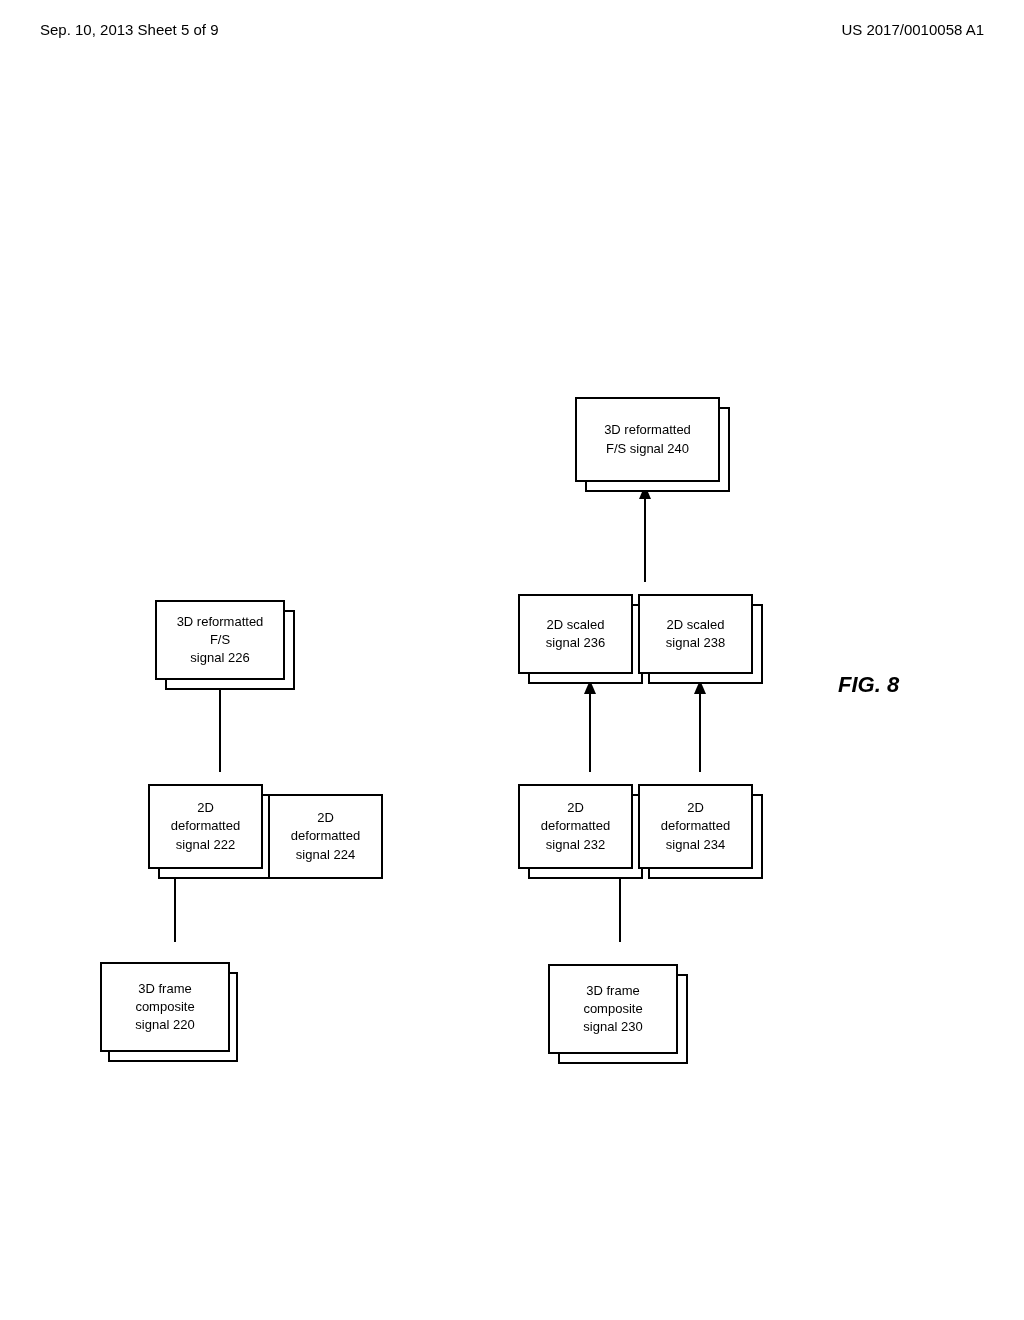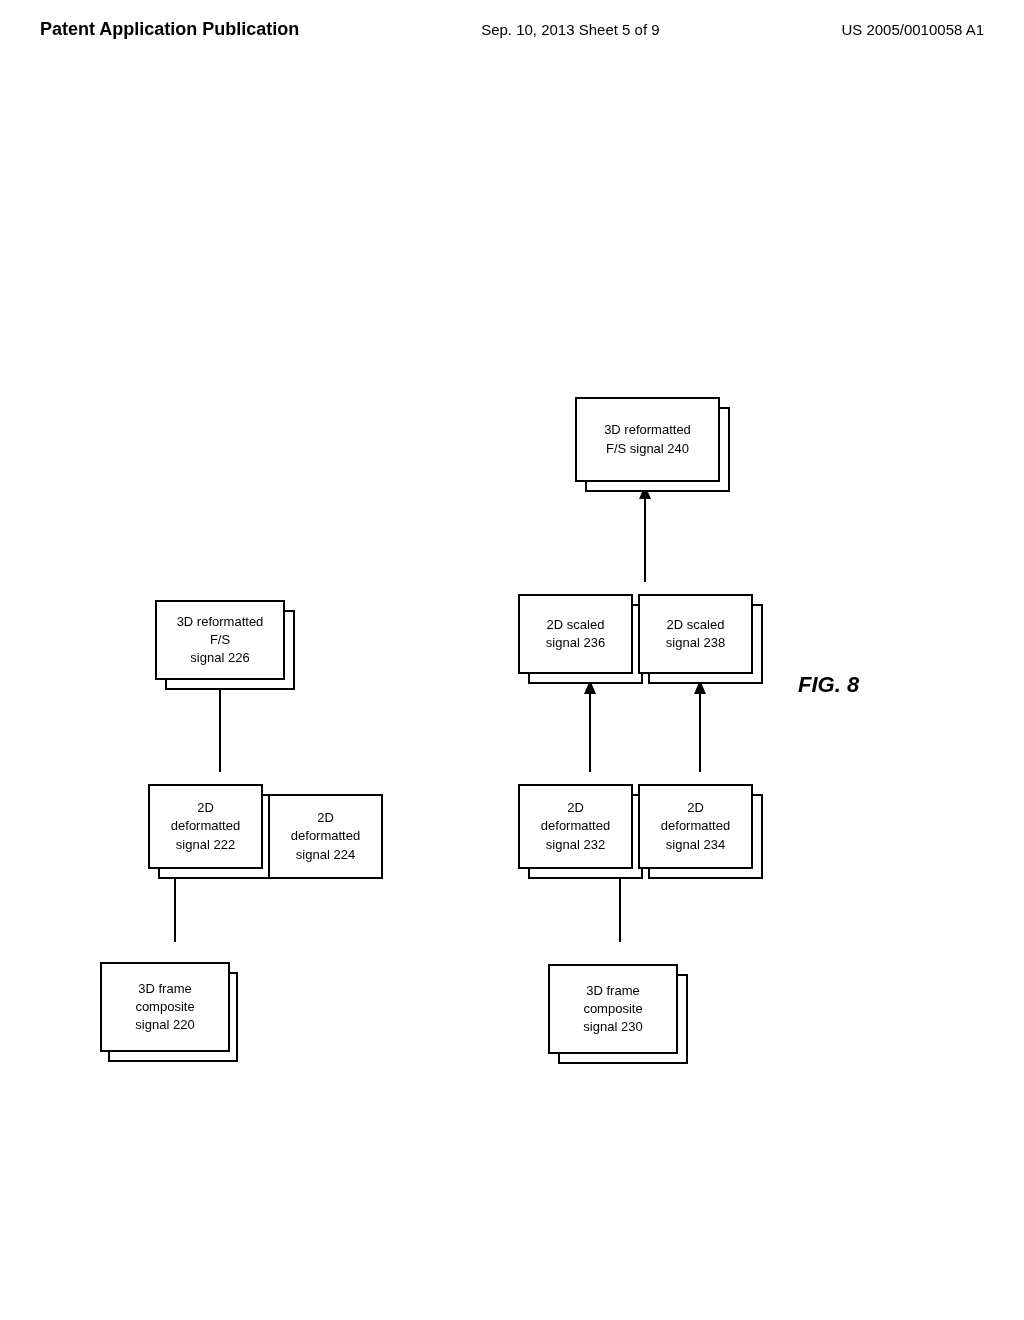--- a/index.html
+++ b/index.html
@@ -73,28 +73,25 @@
       left: 0;
       width: 100%;
       height: 100%;
       pointer-events: none;
     }
   </style>
 </head>
 <body>
 
 <div class="header">
-  <div class="header-left">
-    <span>Patent Application Publication</span>
-  </div>
   <div class="header-center">
     <span>Sep. 10, 2013  Sheet 5 of 9</span>
   </div>
   <div class="header-right">
-    <span>US 2005/0010058 A1</span>
+    <span>US 2017/0010058 A1</span>
   </div>
 </div>
 
 <div class="diagram-area">
 
   <svg class="arrows-layer">
 
     <line x1="175" y1="890" x2="175" y2="820" stroke="#000" stroke-width="2"></line>
     <polygon points="175,808 169,822 181,822" fill="#000"></polygon>
 
@@ -169,17 +166,17 @@
   <div class="box" style="left:638px; top:542px; width:115px; height:80px; z-index:3;">
     <span>2D scaled<br>signal 238</span>
   </div>
 
   <div style="position:absolute; left:585px; top:355px; width:145px; height:85px; border:2px solid #000; background:#fff; z-index:1;">
   </div>
   <div class="box" style="left:575px; top:345px; width:145px; height:85px; z-index:3;">
     <span>3D reformatted<br>F/S signal 240</span>
   </div>
 
-  <div class="fig-label" style="left:798px; top:620px;">
+  <div class="fig-label" style="left:838px; top:620px;">
     <span>FIG. 8</span>
   </div>
 
 </div>
 
 </body></html>

